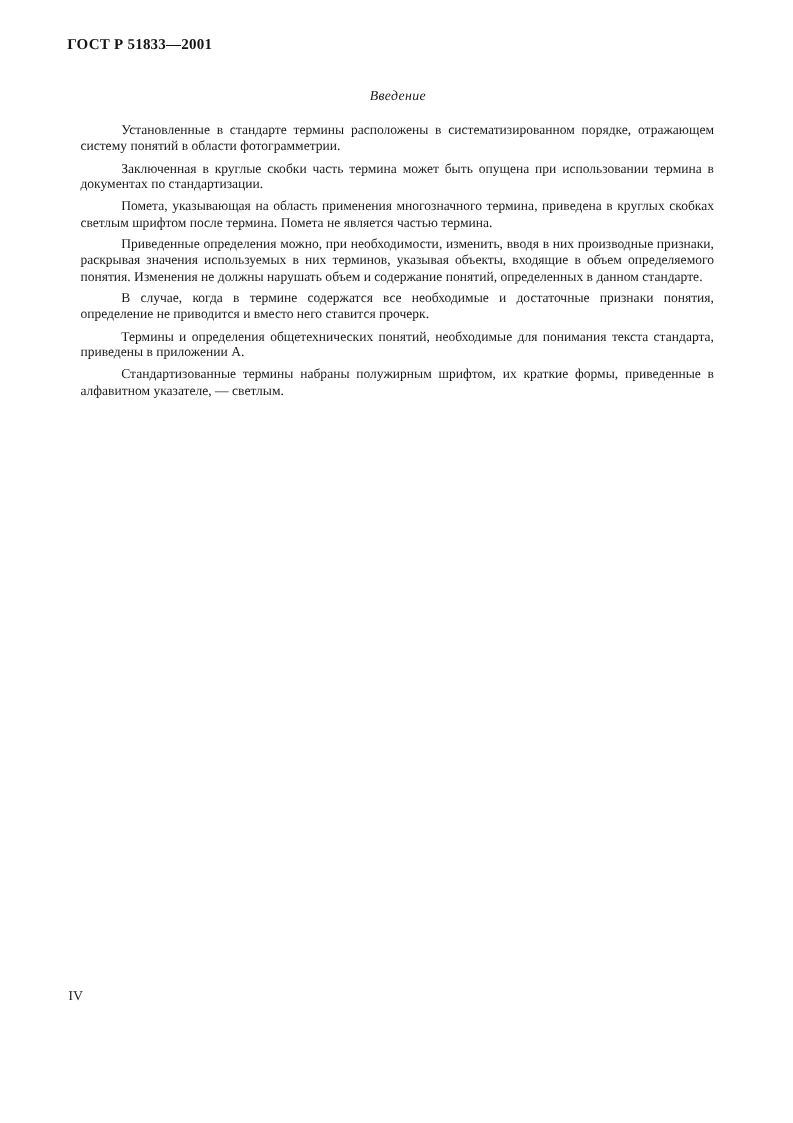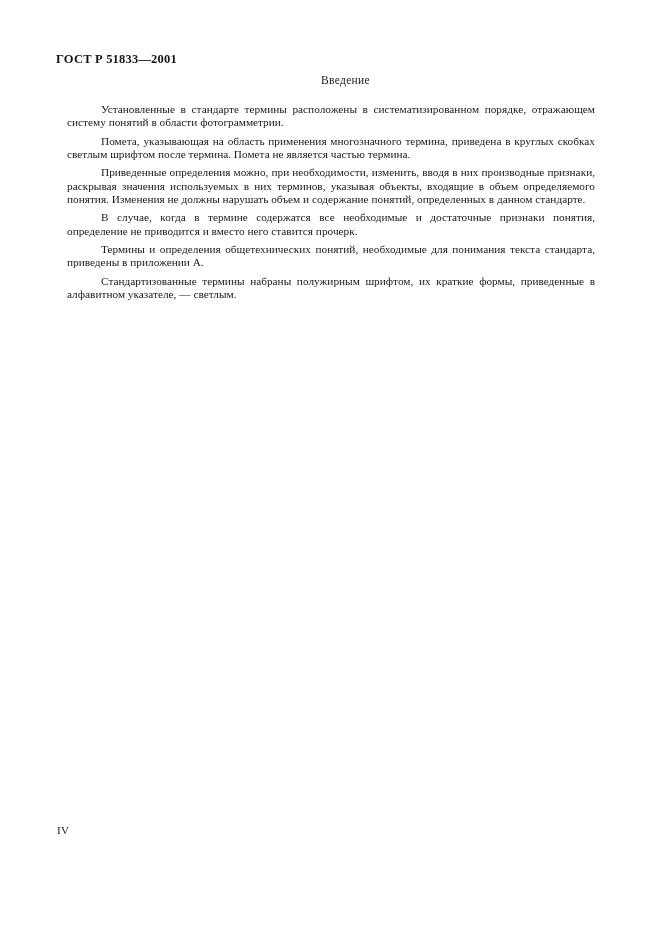--- a/index.html
+++ b/index.html
@@ -21,21 +21,21 @@
   .page {
     position: absolute;
     inset: 0;
     background: #ffffff;
   }
 
   
   .running-head {
     position: absolute;
     left: 56px;
-    top: 52px;
+    top: 30px;
     font-size: 12.5px;
     font-weight: bold;
     letter-spacing: 0.2px;
     white-space: nowrap;
     color: #141414;
   }
 
   
   .section-title {
     position: absolute;
@@ -43,21 +43,22 @@
     right: 0;
     top: 74px;
     text-align: center;
     font-size: 11.5px;
     letter-spacing: 0.3px;
     color: #1a1a1a;
   }
   
   .section-title > span {
     position: relative;
-    left: 15px;
+    left: 1px;
+    font-style: italic;
   }
 
   
   .body-col {
     position: absolute;
     left: 62px;
     top: 98px;
     width: 538px;
   }
 
@@ -91,20 +92,21 @@
 <div class="page">
 
   <div class="running-head">ГОСТ Р 51833—2001</div>
 
   <div class="section-title">
     <span>Введение</span>
   </div>
 
   <div class="body-col">
     <p class="para">Установленные в стандарте термины расположены в систематизированном порядке, отражающем систему понятий в области фотограмметрии.</p>
+    <p class="para">Заключенная в круглые скобки часть термина может быть опущена при использовании термина в документах по стандартизации.</p>
     <p class="para">Помета, указывающая на область применения многозначного термина, приведена в круглых скобках светлым шрифтом после термина. Помета не является частью термина.</p>
     <p class="para">Приведенные определения можно, при необходимости, изменить, вводя в них производные признаки, раскрывая значения используемых в них терминов, указывая объекты, входящие в объем определяемого понятия. Изменения не должны нарушать объем и содержание понятий, определенных в данном стандарте.</p>
     <p class="para">В случае, когда в термине содержатся все необходимые и достаточные признаки понятия, определение не приводится и вместо него ставится прочерк.</p>
     <p class="para">Термины и определения общетехнических понятий, необходимые для понимания текста стандарта, приведены в приложении А.</p>
     <p class="para">Стандартизованные термины набраны полужирным шрифтом, их краткие формы, приведенные в алфавитном указателе, — светлым.</p>
   </div>
 
   <div class="folio">IV</div>
 
 </div>

